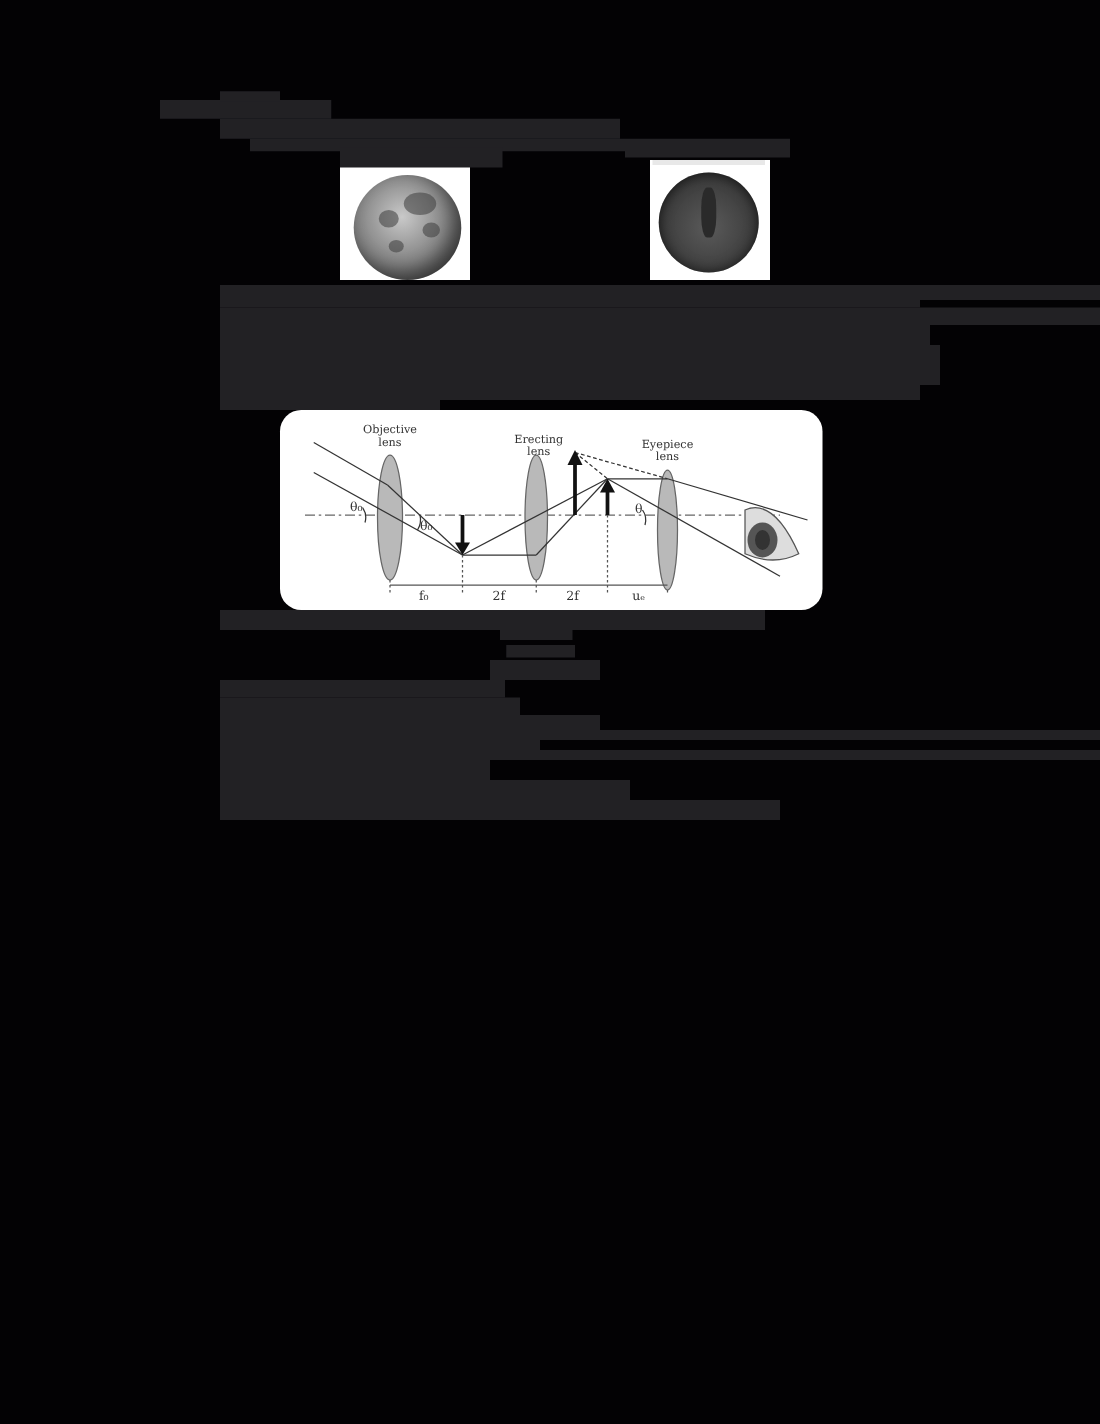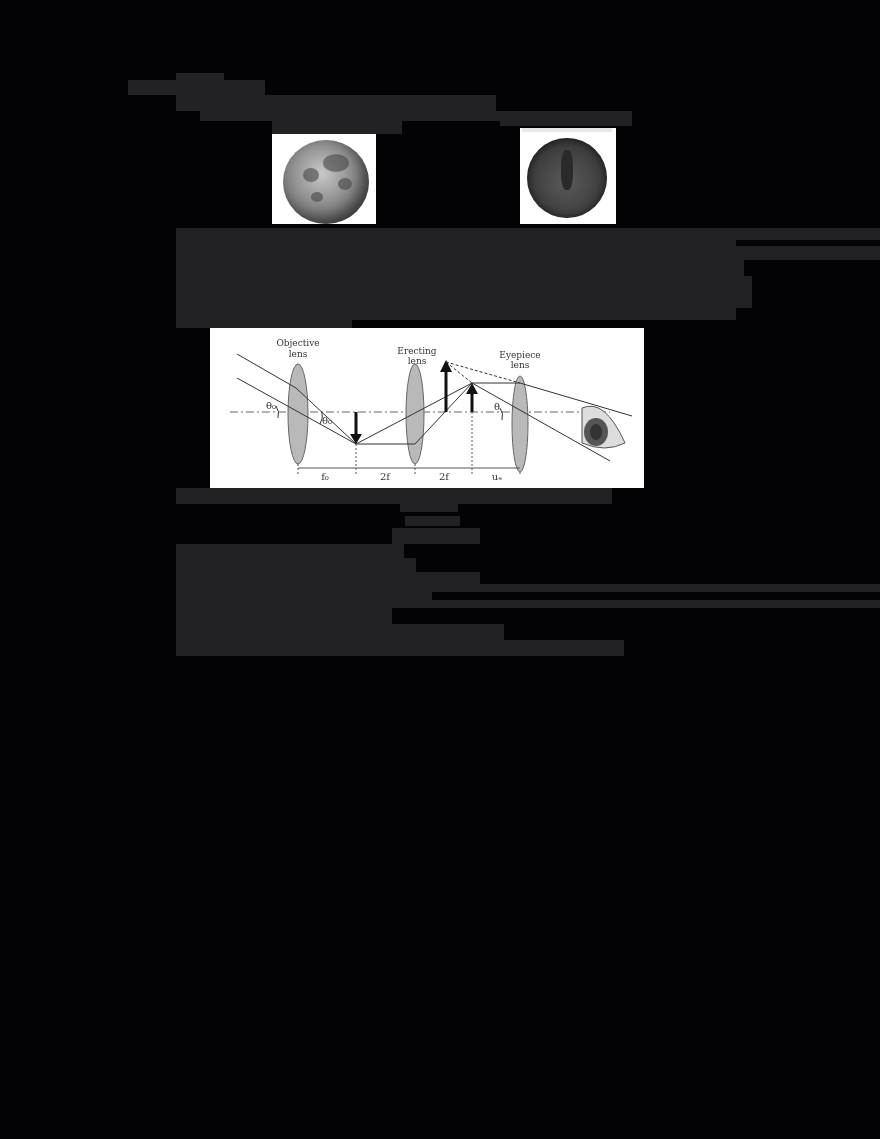--- a/index.html
+++ b/index.html
@@ -17,21 +17,21 @@
       box-shadow: inset -6px -6px 14px rgba(0,0,0,0.45);
     }
     .moon .maria {
       position: absolute; border-radius: 50%; background: rgba(60,60,60,0.55);
     }
     .moon2 {
       position: absolute; border-radius: 50%;
       background: radial-gradient(circle at 50% 55%, #5a5a5a 0%, #3e3e3e 60%, #1e1e1e 100%);
       box-shadow: inset 0 0 10px rgba(0,0,0,0.6);
     }
-    .diagram { position: absolute; left: 210px; top: 328px; width: 434px; height: 160px; background: #fff; }
+    .diagram { position: absolute; left: 224px; top: 328px; width: 434px; height: 160px; background: #fff; border-radius: 17px; }
     .diagram text { font-family: "DejaVu Serif", serif; fill: #333; }
   </style>
 </head>
 <body>
 
 <div class="bar" style="left:128px;top:80px;width:16px;height:10px;"></div>
 <div class="bar" style="left:128px;top:80px;width:137px;height:15px;top:80px;"></div>
 <div class="bar" style="left:176px;top:73px;width:48px;height:8px;"></div>
 <div class="bar" style="left:176px;top:95px;width:320px;height:16px;"></div>
 <div class="bar" style="left:200px;top:111px;width:432px;height:10px;"></div>

